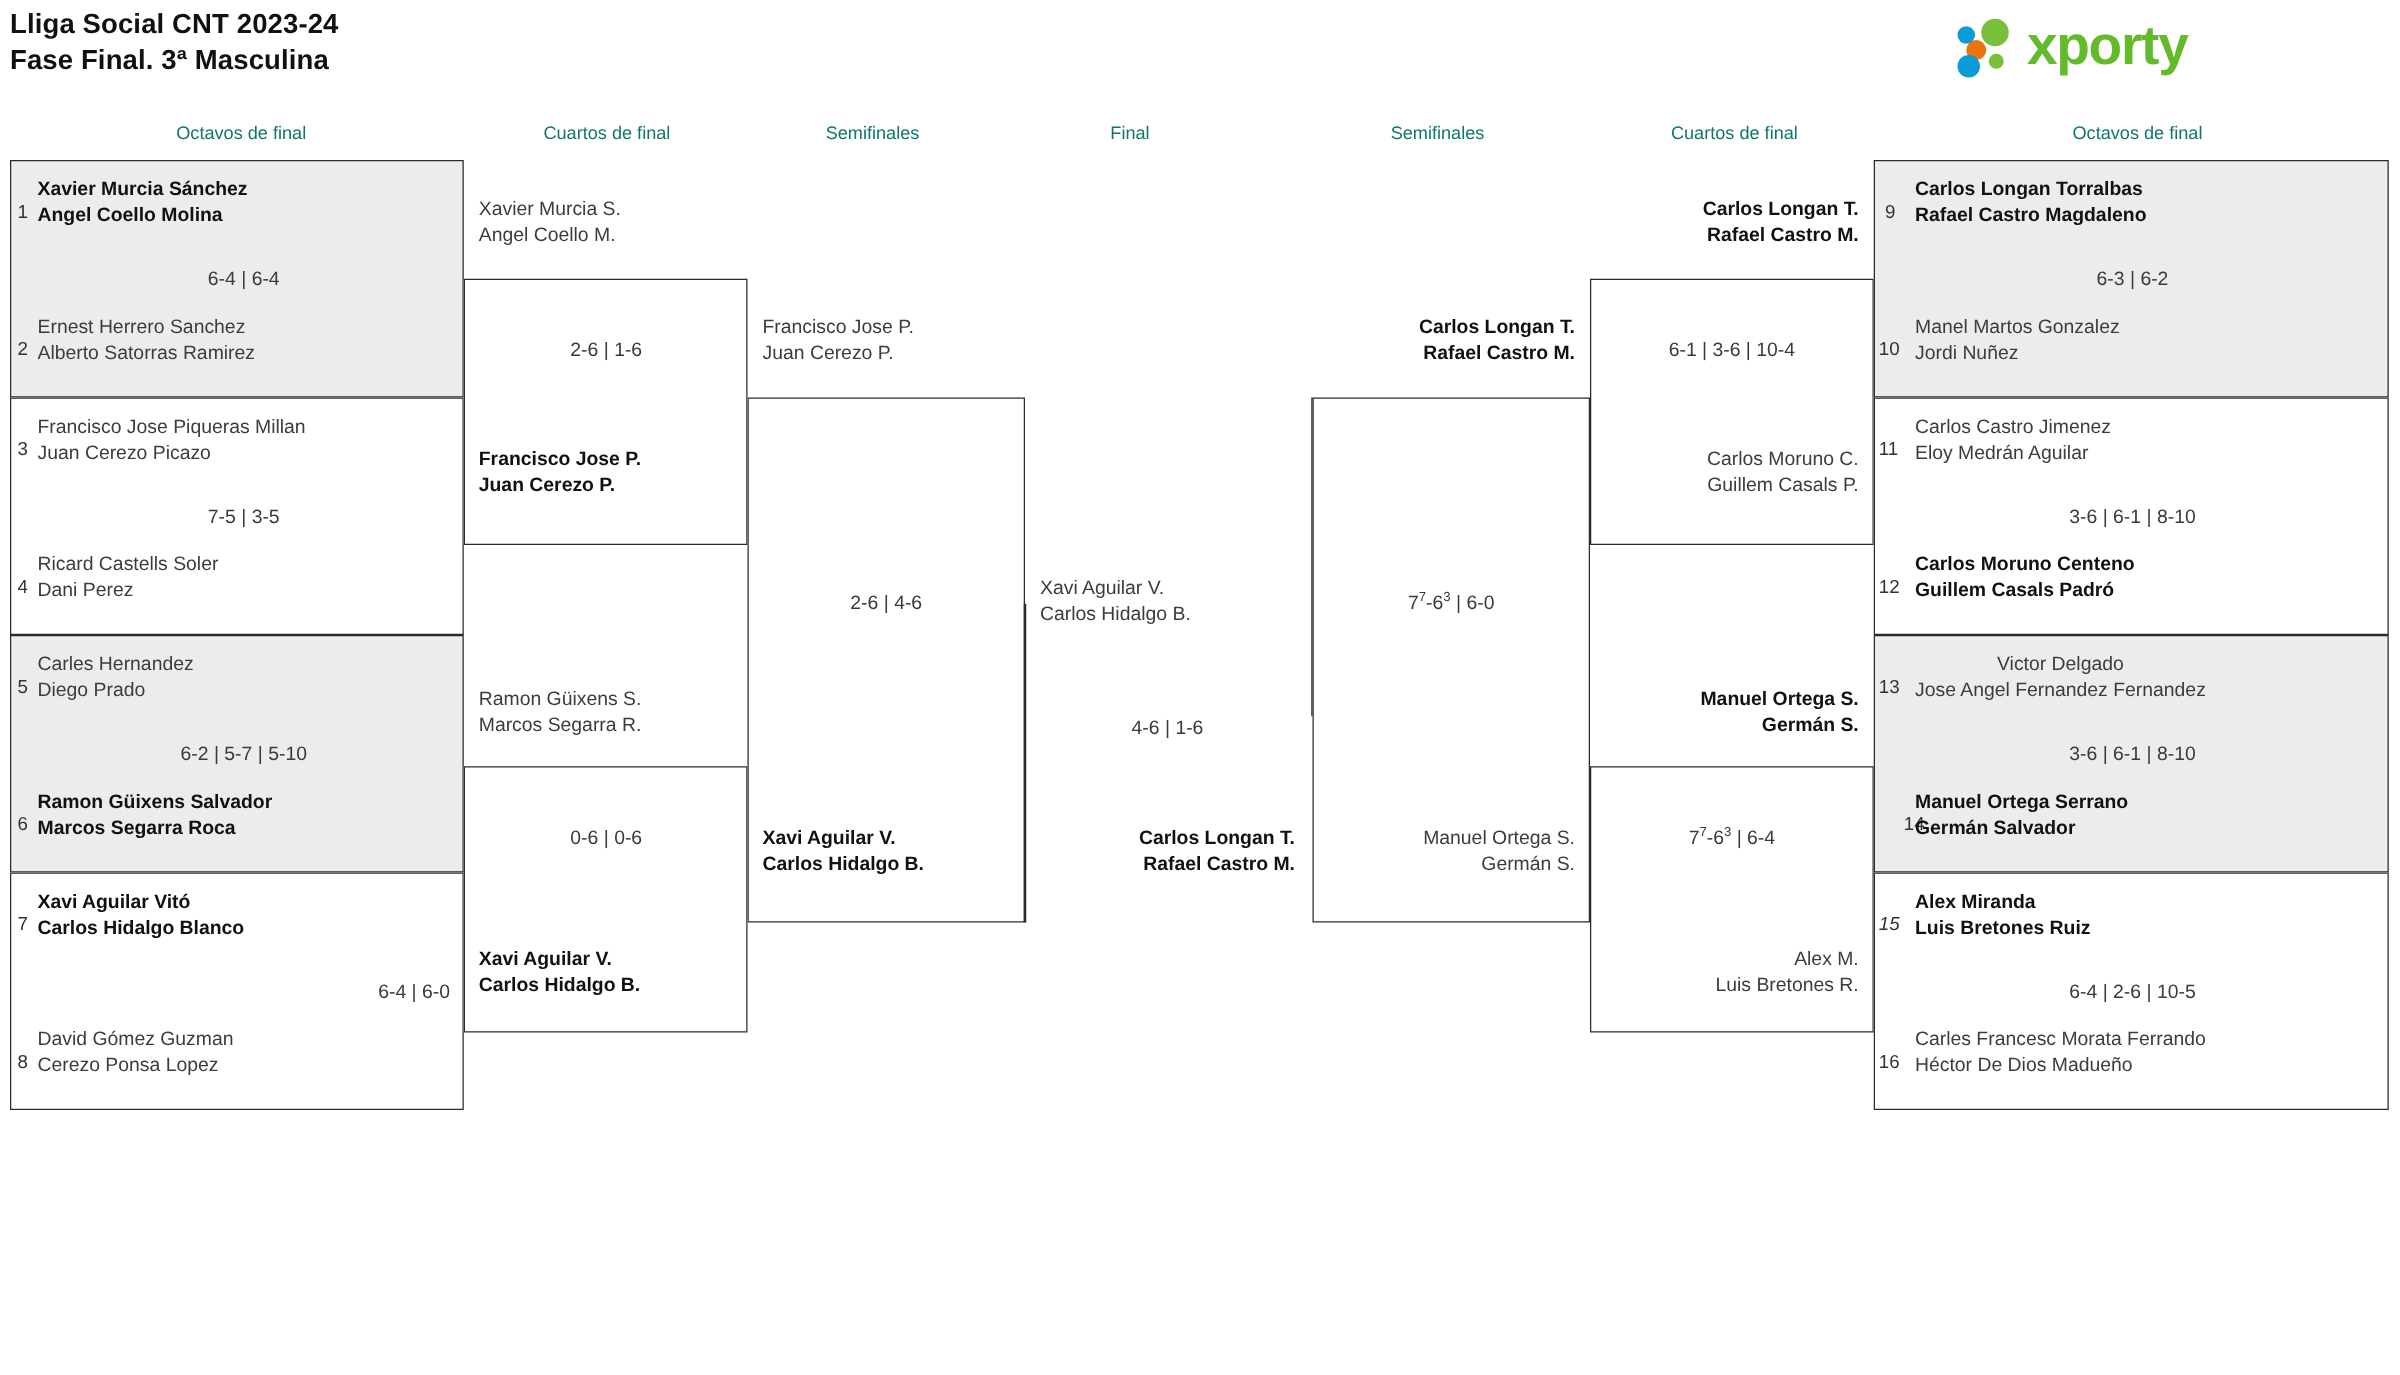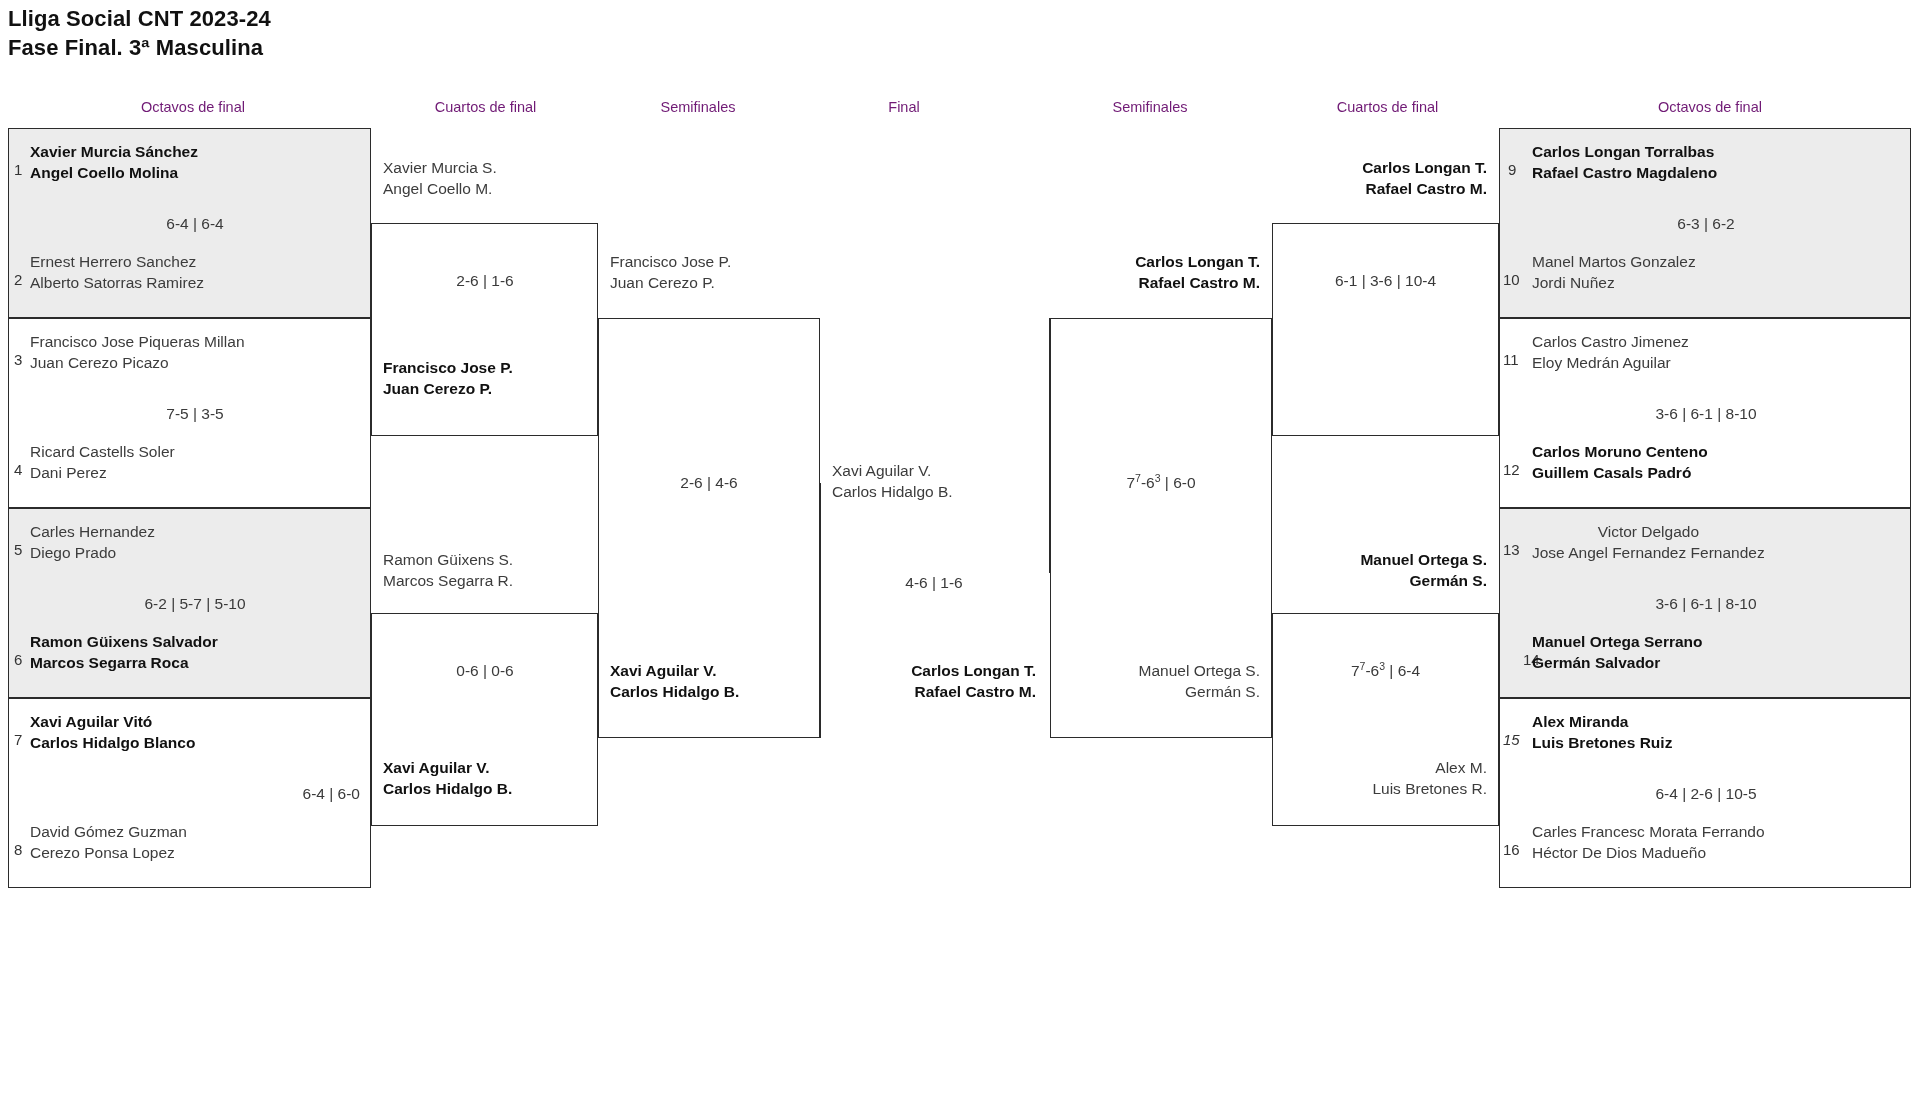--- a/index.html
+++ b/index.html
@@ -19,21 +19,21 @@
     font-size: 22px; font-weight: bold; line-height: 29px;
     color: #111; letter-spacing: .1px; white-space: nowrap;
   }
   .logo { position: absolute; right: 14px; top: 8px; height: 58px; display: flex; align-items: center; }
   .logo-dots { position: relative; width: 56px; height: 52px; }
   .dot { position: absolute; border-radius: 50%; }
   .logo-word { font-size: 44px; font-weight: bold; color: #63bb2b; letter-spacing: -1px; line-height: 44px; }
 
   
   .round-head {
-    position: absolute; top: 99px; font-size: 14.5px; color: #701a75;
+    position: absolute; top: 99px; font-size: 14.5px; color: #0f766e;
     text-align: center; white-space: nowrap;
   }
 
   
   .slot {
     position: absolute;
     border: 1px solid #2b2b2b;
     background: #ffffff;
   }
   .slot.shaded { background: #ececec; }
@@ -59,20 +59,30 @@
 </head>
 <body>
 
 <div id="root">
 
   <div class="title-block">
     <div class="title-line">Lliga Social CNT 2023-24</div>
     <div class="title-line">Fase Final. 3ª Masculina</div>
   </div>
 
+  <div class="logo">
+    <div class="logo-dots">
+      <span class="dot" style="left:0px;  top:10px; width:14px; height:14px; background:#0b9bd8;"></span>
+      <span class="dot" style="left:19px; top:4px;  width:22px; height:22px; background:#79bf3a;"></span>
+      <span class="dot" style="left:7px;  top:21px; width:16px; height:16px; background:#e8750d;"></span>
+      <span class="dot" style="left:0px;  top:33px; width:18px; height:18px; background:#0b9bd8;"></span>
+      <span class="dot" style="left:25px; top:32px; width:12px; height:12px; background:#79bf3a;"></span>
+    </div>
+    <div class="logo-word">xporty</div>
+  </div>
 
   <div class="round-head" style="left:8px;   width:370px;">Octavos de final</div>
   <div class="round-head" style="left:373px; width:225px;">Cuartos de final</div>
   <div class="round-head" style="left:598px; width:200px;">Semifinales</div>
   <div class="round-head" style="left:820px; width:168px;">Final</div>
   <div class="round-head" style="left:1050px;width:200px;">Semifinales</div>
   <div class="round-head" style="left:1275px;width:225px;">Cuartos de final</div>
   <div class="round-head" style="left:1500px;width:420px;">Octavos de final</div>
 
   <div class="slot shaded" style="left:8px;  top:128px; width:363px; height:190px;"></div>
@@ -191,20 +201,24 @@
   </div>
 
   <div class="slot" style="left:1272px; top:223px; width:227px; height:213px;"></div>
   <div class="slot" style="left:1272px; top:613px; width:227px; height:213px;"></div>
 
   <div class="pair win right" style="left:1284px; top:157px; width:203px;">
     <div>Carlos Longan T.</div>
     <div>Rafael Castro M.</div>
   </div>
   <div class="score" style="left:1284px; top:272px; width:203px;">6-1 | 3-6 | 10-4</div>
+  <div class="pair right" style="left:1284px; top:357px; width:203px;">
+    <div>Carlos Moruno C.</div>
+    <div>Guillem Casals P.</div>
+  </div>
 
   <div class="pair win right" style="left:1284px; top:549px; width:203px;">
     <div>Manuel Ortega S.</div>
     <div>Germán S.</div>
   </div>
   <div class="score" style="left:1284px; top:662px; width:203px;">
     <span>7</span><sup>7</sup>-<span>6</span><sup>3</sup><span> | 6-4</span>
   </div>
   <div class="pair right" style="left:1284px; top:757px; width:203px;">
     <div>Alex M.</div>

